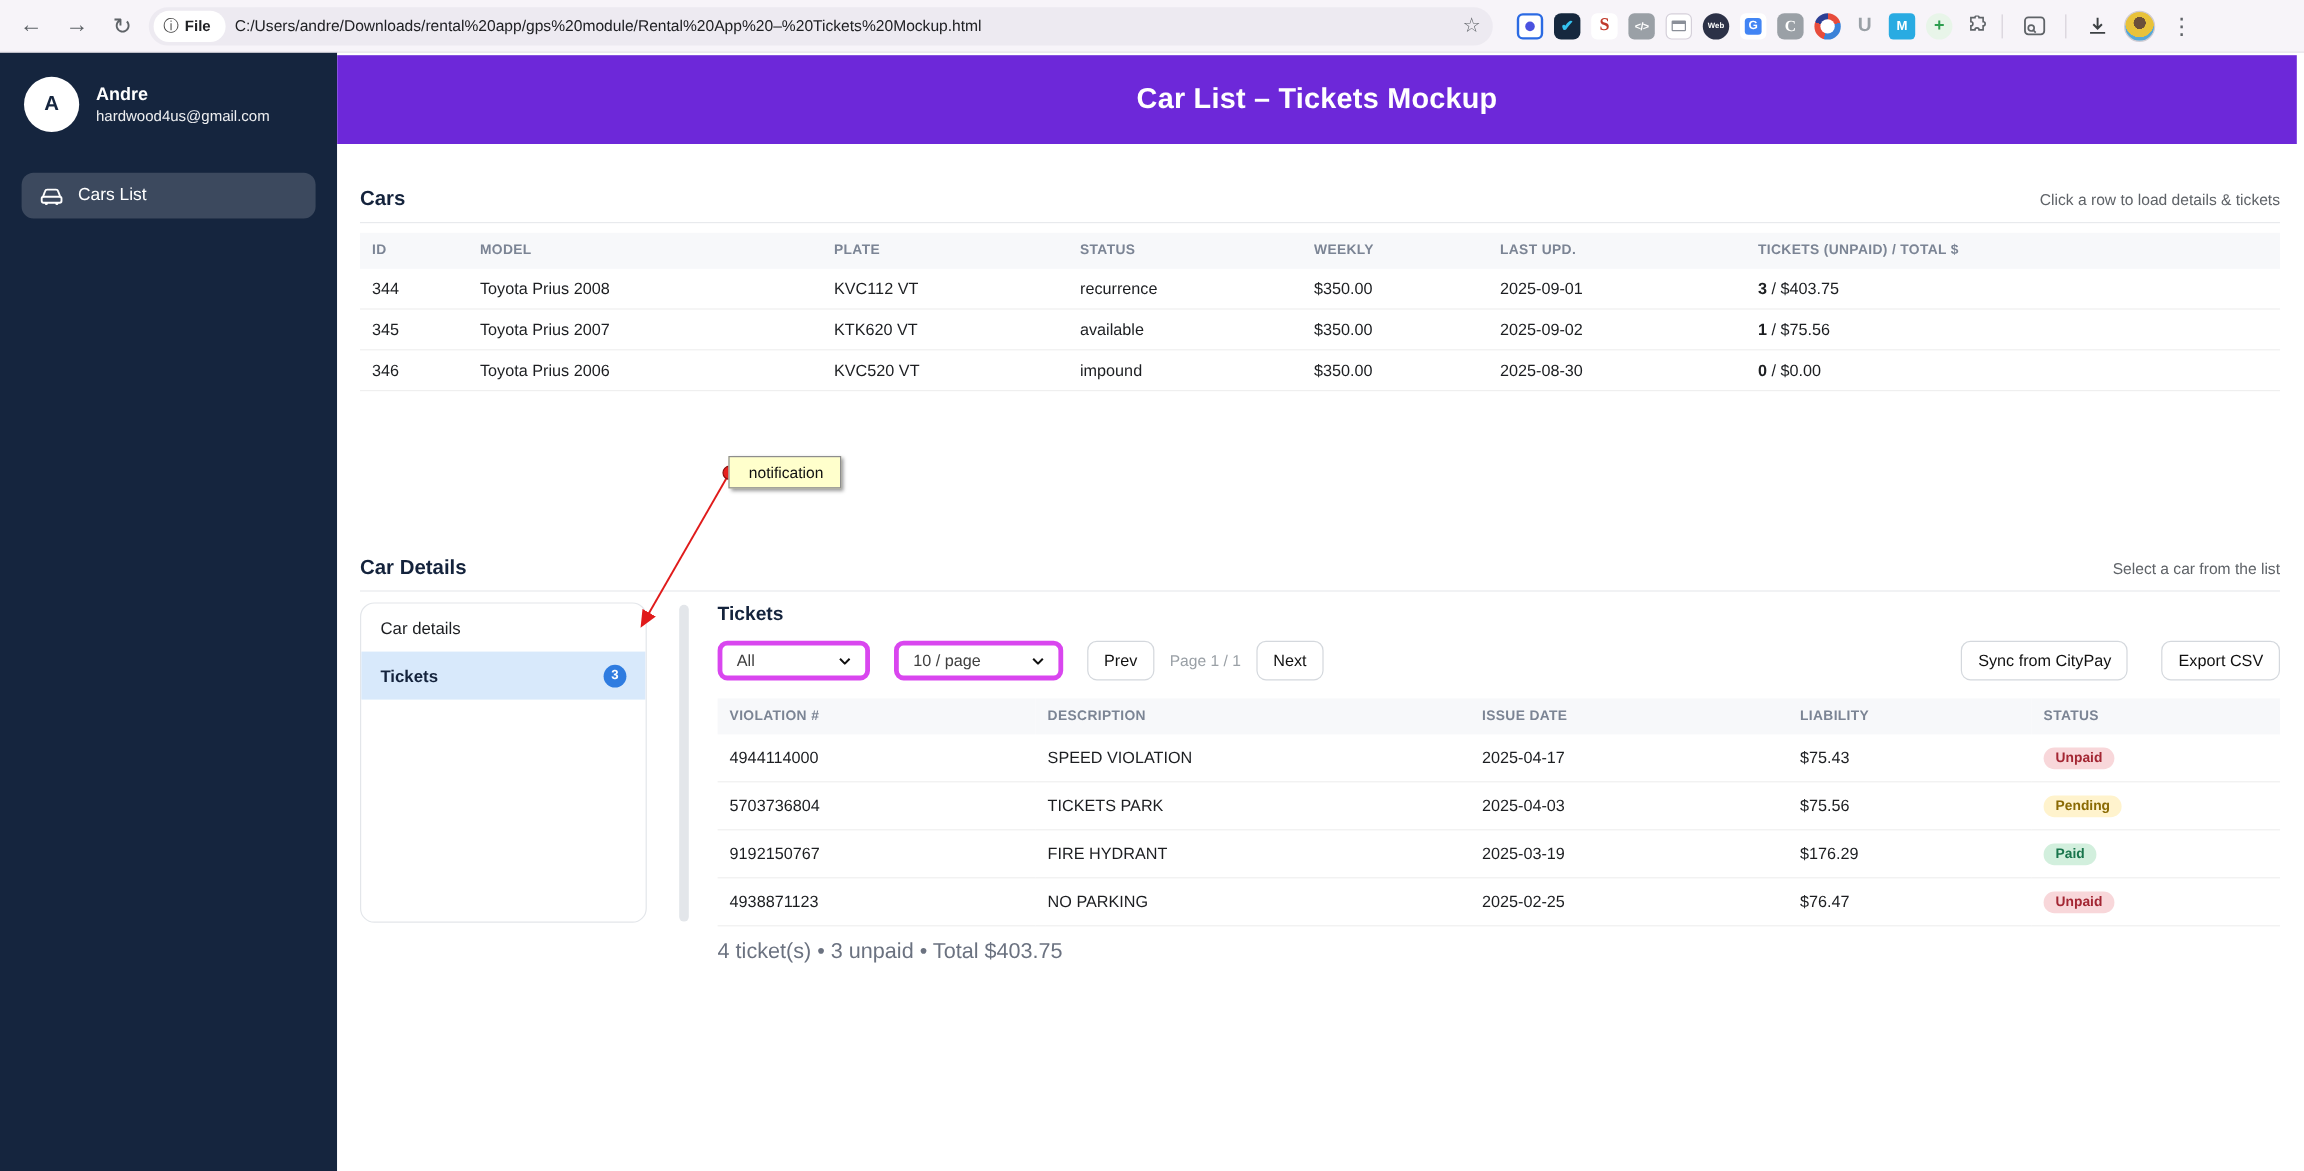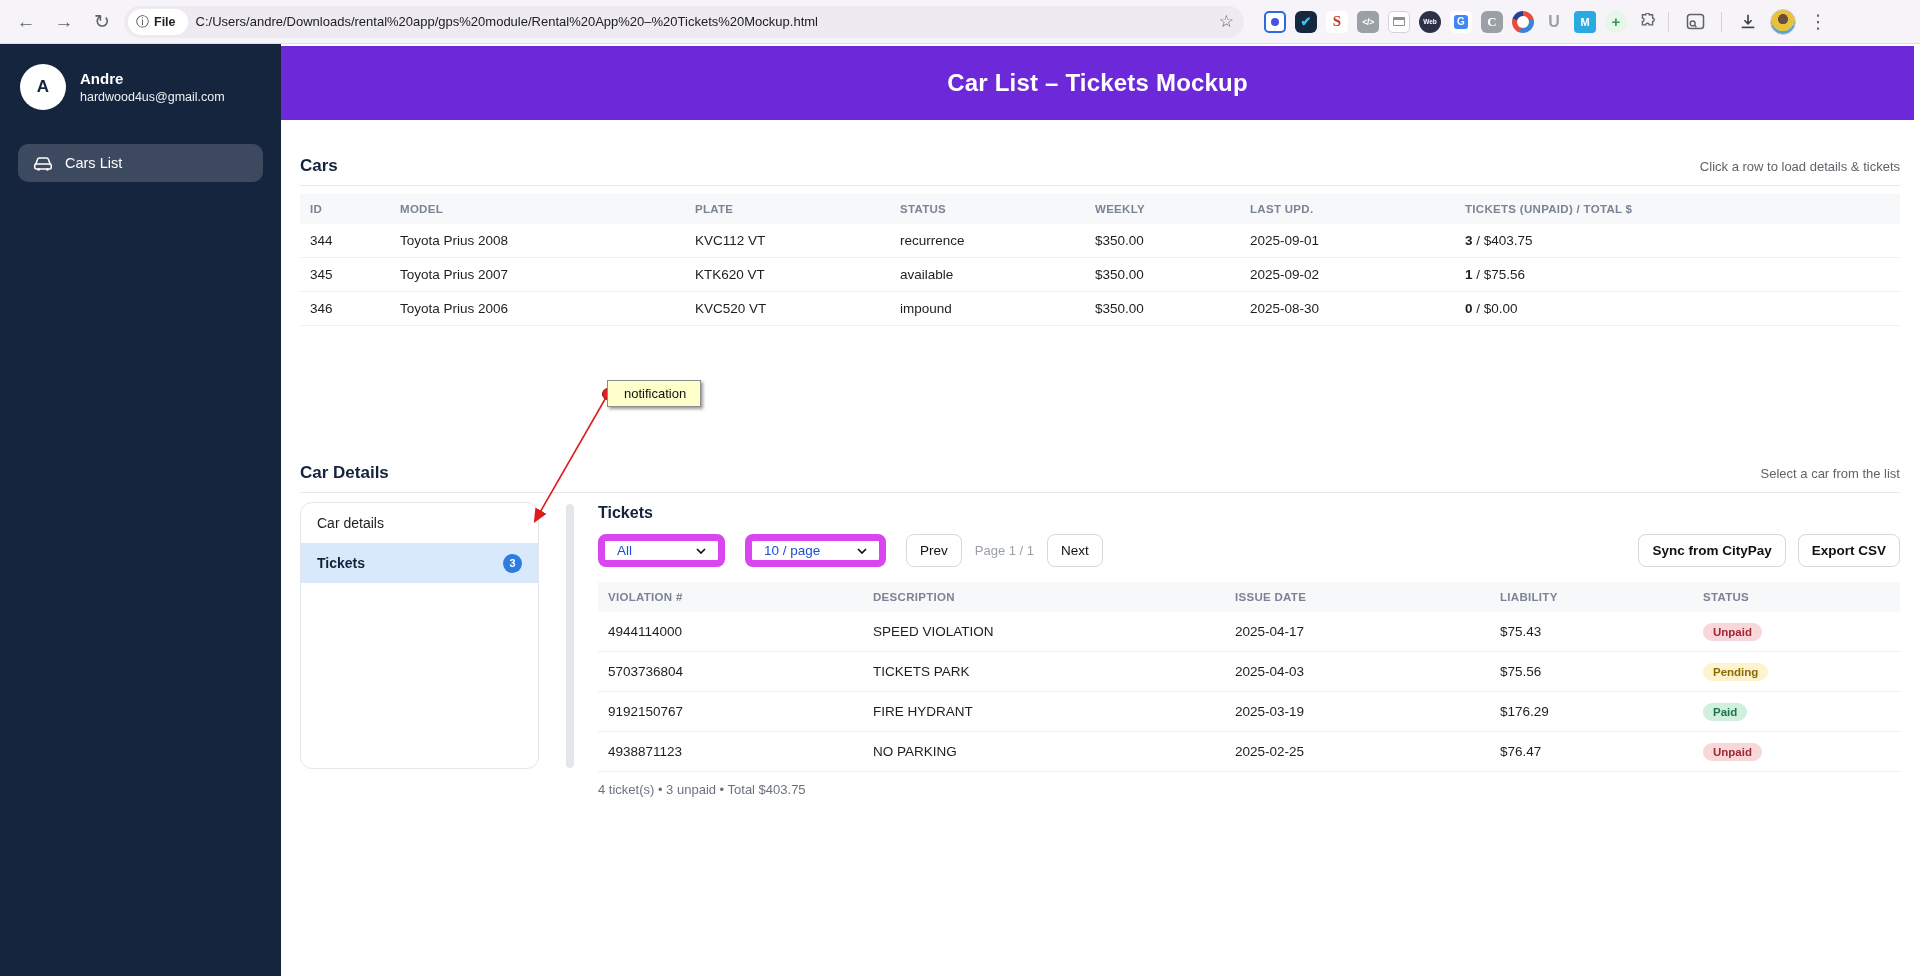--- a/index.html
+++ b/index.html
@@ -67,37 +67,37 @@
   .details-body { display:flex; margin-top:9px; align-items:flex-start; }
   .tabs-card { width:239px; height:267px; border:1px solid #e3e6ea; border-radius:12px; overflow:hidden; flex:none; background:#fff; }
   .tab-item { height:40px; display:flex; align-items:center; justify-content:space-between; padding:0 16px; font-size:14px; color:#1c1e21; cursor:pointer; }
   .tab-item.selected { background:#d8e9fb; font-weight:bold; color:#14233c; }
   .tab-badge { width:19px; height:19px; border-radius:50%; background:#2f7ce0; color:#fff; font-size:11px; font-weight:bold; display:flex; align-items:center; justify-content:center; }
   .v-scrollbar { width:8px; height:264px; background:#e3e6ea; border-radius:4px; margin:2px 24px 0 27px; flex:none; cursor:pointer; }
 
   .tickets-panel { flex:1; }
   .tickets-title { font-size:16px; font-weight:bold; color:#14233c; margin-top:2px; }
   .controls-row { display:flex; align-items:center; margin-top:12px; gap:20px; }
-  .select { height:33px; border:7px solid #d946ef; border-radius:8px; background:#fff; display:flex; align-items:center; justify-content:space-between; padding:0 12px; font-size:13.5px; color:#1d4ed8; cursor:pointer; }
+  .select { height:33px; border:4px solid #d946ef; border-radius:8px; background:#fff; display:flex; align-items:center; justify-content:space-between; padding:0 12px; font-size:13.5px; color:#404040; cursor:pointer; }
   .select.w1 { width:127px; } .select.w2 { width:141px; }
   .chev { width:10px; height:6px; }
   .btn { height:33px; border:1px solid #d4d8dd; border-radius:8px; background:#fff; font-size:13.5px; color:#111; padding:0 13px; display:flex; align-items:center; cursor:pointer; white-space:nowrap; }
   .pager { display:flex; align-items:center; gap:13px; margin-left:0; }
   .page-ind { font-size:13px; color:#9aa0a6; }
   .spacer { flex:1; }
-  .right-btns { display:flex; gap:12px;font-weight:bold; }
+  .right-btns { display:flex; gap:28px; }
 
   .tickets-table { margin-top:15px; }
   .t-violation{width:265px;} .t-desc{width:362px;} .t-date{width:265px;} .t-liab{width:203px;}
   .tickets-table td { padding:10.5px 10px; }
   .badge { display:inline-block; font-size:11.5px; font-weight:bold; border-radius:10px; padding:3px 10px; }
   .badge.unpaid { background:#f8d7da; color:#a32633; }
   .badge.pending { background:#fff3cd; color:#8a6a04; }
   .badge.paid { background:#d2efdd; color:#19754c; }
-  .summary { font-size:13px; color:#6b7280; margin-top:10px; }
+  .summary { font-size:18px; color:#6b7280; margin-top:10px; }
 
   
   .annot-svg { position:absolute; left:0; top:0; pointer-events:none; }
   .annot-label { position:absolute; left:326px; top:336px; background:#ffffcc; border:1px solid #8d8d8d; box-shadow:2px 2px 3px rgba(0,0,0,.4); font-size:13px; color:#101010; padding:5px 14px 5px 16px; white-space:nowrap; }
 </style>
 </head>
 <body>
 
 <div class="browser-bar">
   <div class="nav-ico">←</div>

